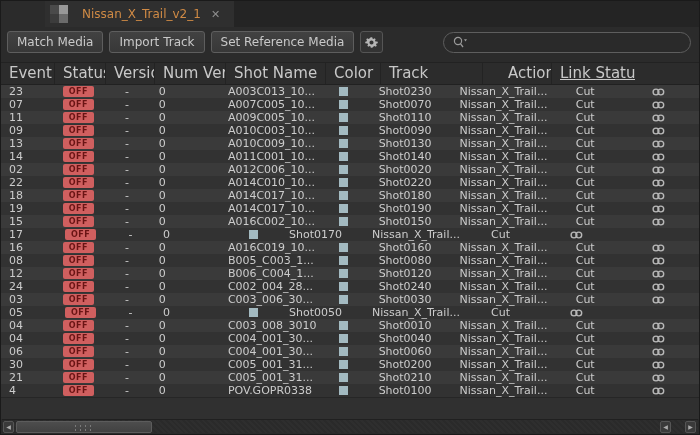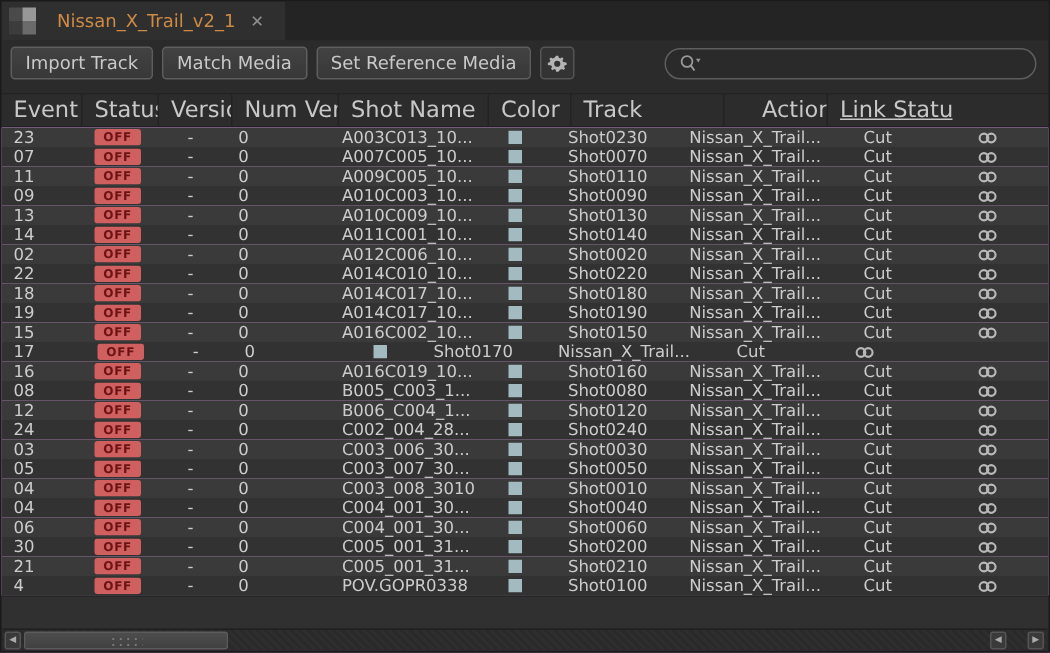--- a/index.html
+++ b/index.html
@@ -3,21 +3,21 @@
 <meta charset="utf-8">
 <style>
   * { margin:0; padding:0; box-sizing:border-box; }
   html,body { background:#1e1e1e; }
   body { font-family:"DejaVu Sans","Liberation Sans",sans-serif; }
   #app {
     width:700px; height:435px; background:#2b2b2b; position:relative;
     border:1px solid #1a1a1a; overflow:hidden;
   }
   
-  .tabbar { height:26px; background:#242424; display:flex; align-items:stretch; }
+  .tabbar { height:26px; background:#242424; display:flex; align-items:stretch;margin-left:44px; }
   .tabgroup { display:flex; align-items:center; background:#2f2f2f; padding-right:2px; }
   .panel-icon { width:18px; height:18px; margin:0 6px 0 5px; display:grid;
     grid-template-columns:1fr 1fr; grid-template-rows:1fr 1fr; }
   .panel-icon i:nth-child(1){background:#4a4a4a;} .panel-icon i:nth-child(2){background:#989898;}
   .panel-icon i:nth-child(3){background:#3c3c3c;} .panel-icon i:nth-child(4){background:#6b6b6b;}
   .tab { display:flex; align-items:center; gap:10px; padding:0 12px 0 8px; height:100%; }
   .tab-title { color:var(--tab-accent,#cf8a45); font-size:12px; }
   .tab-close { color:#8f8f8f; font-size:11px; cursor:pointer; line-height:1; }
   
   .toolbar { height:30px; display:flex; align-items:center; gap:6px; padding:0 8px 0 6px; background:#2b2b2b; }
@@ -31,21 +31,21 @@
   .search { margin-left:auto; width:248px; height:21px; border:1px solid #5e5e5e; border-radius:11px;
     background:#2a2a2a; display:flex; align-items:center; padding:0 8px; gap:4px; }
   .search svg { flex:none; }
   .search input { flex:1; background:transparent; border:none; outline:none; color:#ccc; font-size:12px; font-family:inherit; }
   
   .gap { height:6px; background:#2b2b2b; border-bottom:1px solid #222; }
   .thead { display:flex; height:22px; background:#2c2c2c; border-bottom:1px solid #212121; }
   .th { color:#c8c8c8; font-size:15px; line-height:21px; padding-left:8px; overflow:hidden;
     white-space:nowrap; border-right:1px solid #232323; cursor:pointer; }
   .th:last-child { border-right:none; }
-  .tbody { height:312px; overflow:hidden; background:#f0abfc; }
+  .tbody { height:312px; overflow:hidden; background:#fdba74; }
   .tr { display:flex; height:13px; align-items:center; cursor:default; }
   .tr:nth-child(odd) { background:#3a3a3a; }
   .tr:nth-child(even){ background:#323232; }
   .td { color:#cccccc; font-size:11px; line-height:13px; padding-left:8px; white-space:nowrap; overflow:hidden; }
   .c0{width:54px;} .c1{width:51px;} .c2{width:49px;} .c3{width:71px;} .c4{width:100px;}
   .c5{width:55px;} .c6{width:83px;} .c7{width:102px;} .c8{width:52px;margin-left:17px;} .c9{width:83px;text-decoration:underline;}
   .td.center { padding-left:0; display:flex; justify-content:center; align-items:center; }
   .badge { background:var(--status-badge-bg,#d05f5f); color:var(--status-badge-text,#6b1414);
     font-size:8px; font-weight:bold; border-radius:2px; padding:1px 6px; line-height:9px; letter-spacing:.5px; cursor:pointer; }
   .swatch { width:9px; height:9px; background:var(--color-swatch,#a3bac1); display:inline-block; cursor:pointer; }
@@ -79,22 +79,22 @@
           <i></i>
         </span>
       <div class="tab">
         <span class="tab-title">Nissan_X_Trail_v2_1</span>
         <span class="tab-close">✕</span>
       </div>
     </div>
   </div>
 
   <div class="toolbar">
+    <button class="tbtn">Match Media</button>
     <button class="tbtn">Import Track</button>
-    <button class="tbtn">Match Media</button>
     <button class="tbtn">Set Reference Media</button>
     <span class="gearbtn">
       <svg width="15" height="15" viewBox="0 0 24 24">
           <path fill-rule="evenodd" d="M10.8 2h2.4l.34 2.03c.64.16 1.25.42 1.8.74l1.68-1.2 1.7 1.7-1.2 1.68c.32.55.58 1.16.74 1.8L20.3 9h.01L22 9.3v2.4l-2.03.34c-.16.64-.42 1.25-.74 1.8l1.2 1.68-1.7 1.7-1.68-1.2c-.55.32-1.16.58-1.8.74L13.2 19h-2.4l-.34-2.03a6.8 6.8 0 0 1-1.8-.74l-1.68 1.2-1.7-1.7 1.2-1.68a6.8 6.8 0 0 1-.74-1.8L2 11.7V9.3l2.03-.34c.16-.64.42-1.25.74-1.8l-1.2-1.68 1.7-1.7 1.68 1.2c.55-.32 1.16-.58 1.8-.74L10.8 2zM12 7.2a3.3 3.3 0 1 0 0 6.6 3.3 3.3 0 0 0 0-6.6z" transform="translate(0,1.5)"></path>
         </svg>
     </span>
     <div class="search">
       <svg width="16" height="13" viewBox="0 0 16 13">
         <circle cx="6" cy="5" r="3.6" fill="none" stroke="#9a9a9a" stroke-width="1.2"></circle>
         <line x1="8.6" y1="7.8" x2="11" y2="11" stroke="#9a9a9a" stroke-width="1.3"></line>
@@ -492,21 +492,20 @@
       </div>
     </div>
 
     <div class="tr">
       <div class="td c0">05</div>
       <div class="td c1 center">
         <span class="badge">OFF</span>
       </div>
       <div class="td c2 center">-</div>
       <div class="td c3">0</div>
-      <div class="td c4">C003_007_30...</div>
       <div class="td c5 center">
         <span class="swatch"></span>
       </div>
       <div class="td c6">Shot0050</div>
       <div class="td c7">Nissan_X_Trail...</div>
       <div class="td c8">Cut</div>
       <div class="td c9 center linkicon">
         <svg width="15" height="10" viewBox="0 0 15 10">
           <circle cx="5" cy="5" r="2.9" fill="none" stroke-width="1.4"></circle>
           <circle cx="9.8" cy="5" r="2.9" fill="none" stroke-width="1.4"></circle>

